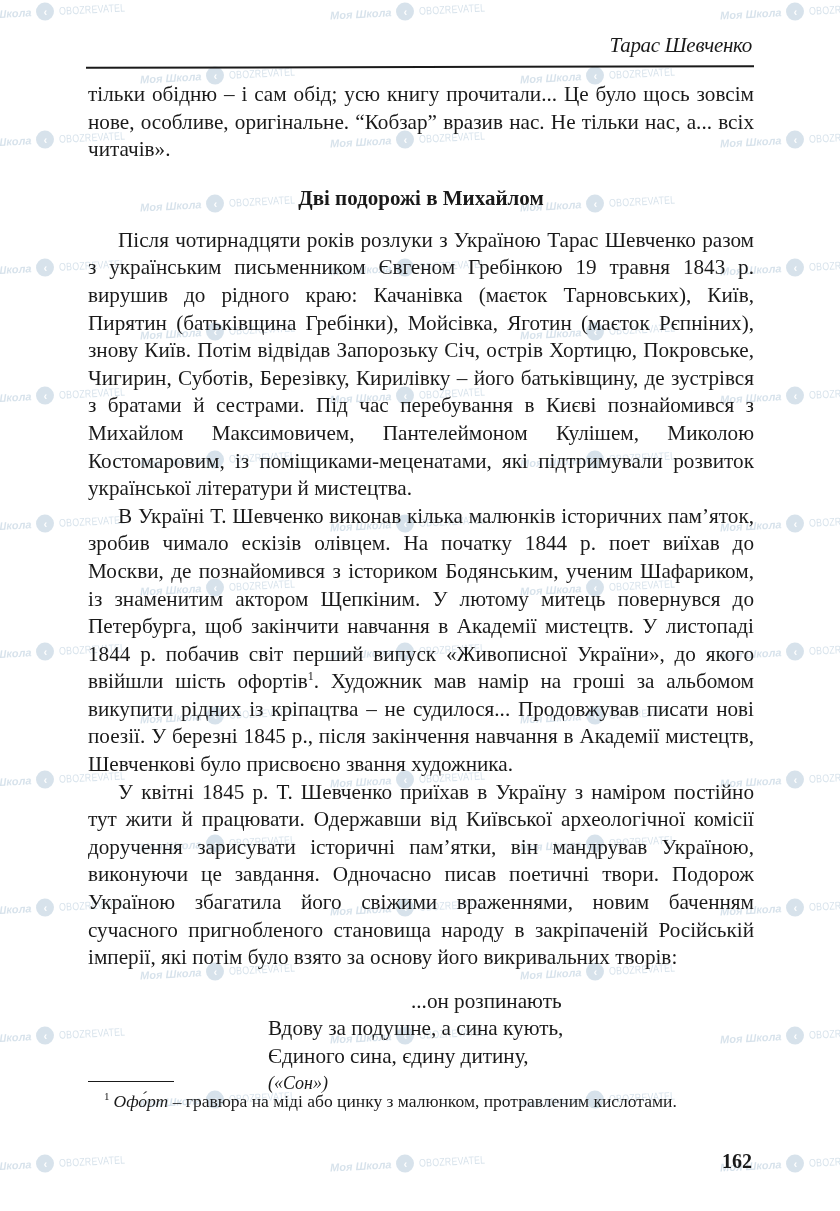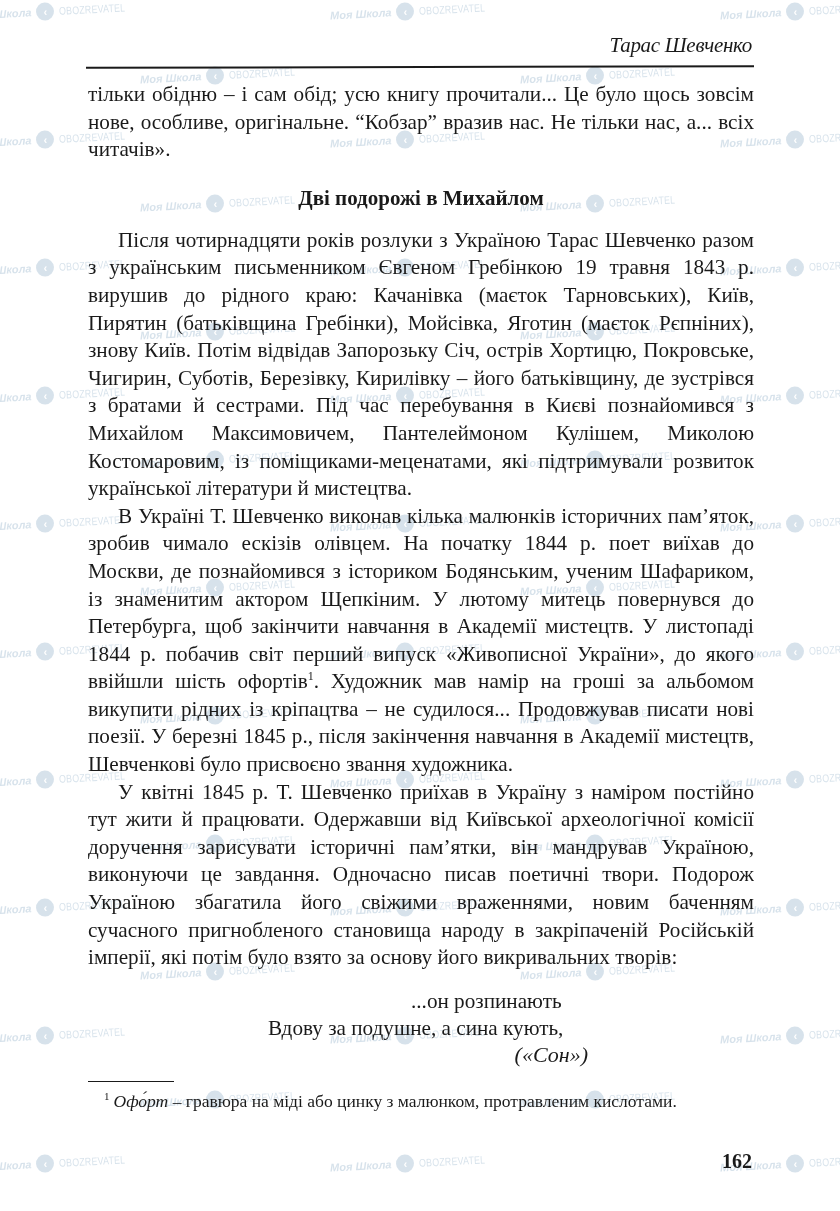--- a/index.html
+++ b/index.html
@@ -37,21 +37,21 @@
   .body-text p { margin: 0; text-indent: 30px; hyphens: manual; }
   .body-text p.noindent { text-indent: 0; }
   .section-title {
     text-align: center; font-weight: bold; font-size: 21px;
     margin: 19px 0 14px; line-height: 30px;
   }
   sup { font-size: 12px; line-height: 0; vertical-align: super; }
   .poem { margin: 16px 0 12px 180px; line-height: 27.6px; text-align: left; }
   .poem .line { display: block; }
   .poem .line.first { padding-left: 143px; }
-  .poem .source { display: block; text-align: right; font-style: italic; font-size: 22px; margin-right: 166px; line-height: 24px; }
+  .poem .source { display: block; font-style: italic; font-size: 18px; margin-right: 166px; line-height: 24px; }
   .fn-rule {
     position: absolute; left: 88px; top: 1081px; width: 86px; border-top: 1.2px solid #1a1a1a;
   }
   .footnote {
     position: absolute; left: 72px; width: 666px; top: 1090px;
     font-size: 17.5px; line-height: 23px; text-align: justify;
   }
   .footnote .fnum { font-size: 11px; vertical-align: super; line-height: 0; margin-left: 32px; margin-right: 4px; }
   .footnote em { font-style: italic; }
   .page-number {
@@ -314,20 +314,21 @@
 
     <div class="section-title">Дві подорожі в Михайлом</div>
 
     <p>Після чотирнадцяти років розлуки з Україною Тарас Шевченко разом з українським письменником Євгеном Гребінкою 19 травня 1843 р. вирушив до рідного краю: Качанівка (маєток Тарновських), Київ, Пирятин (батьківщина Гребінки), Мойсівка, Яготин (маєток Рєпніних), знову Київ. Потім відвідав Запорозьку Січ, острів Хортицю, Покровське, Чигирин, Суботів, Березівку, Кирилівку – його батьківщину, де зустрівся з братами й сестрами. Під час перебування в Києві познайомився з Михайлом Максимовичем, Пантелеймоном Кулішем, Миколою Костомаровим, із поміщиками-меценатами, які підтримували розвиток української літератури й мистецтва.</p>
     <p><span>В Україні Т. Шевченко виконав кілька малюнків історичних пам’яток, зробив чимало ескізів олівцем. На початку 1844 р. поет виїхав до Москви, де познайомився з істориком Бодянським, ученим Шафариком, із знаменитим актором Щепкіним. У лютому митець повернувся до Петербурга, щоб закінчити навчання в Академії мистецтв. У листопаді 1844 р. побачив світ перший випуск «Живописної України», до якого ввійшли шість офортів</span><sup>1</sup><span>.</span> <span>Художник мав намір на гроші за альбомом викупити рідних із кріпацтва – не судилося... Продовжував писати нові поезії. У березні 1845 р., після закінчення навчання в Академії мистецтв, Шевченкові було присвоєно звання художника.</span></p>
     <p>У квітні 1845 р. Т. Шевченко приїхав в Україну з наміром постійно тут жити й працювати. Одержавши від Київської археологічної комісії доручення зарисувати історичні пам’ятки, він мандрував Україною, виконуючи це завдання. Одночасно писав поетичні твори. Подорож Україною збагатила його свіжими враженнями, новим баченням сучасного пригнобленого становища народу в закріпаченій Російській імперії, які потім було взято за основу його викривальних творів:</p>
 
     <div class="poem">
       <span class="line first">...он розпинають</span>
       <span class="line">Вдову за подушне, а сина кують,</span>
+      <span class="line">Єдиного сина, єдину дитину,</span>
       <span class="source">(«Сон»)</span>
     </div>
   </div>
 
   <div class="fn-rule"></div>
   <div class="footnote">
     <span class="fnum">1</span><em>Офо́рт</em><span> – гравюра на міді або цинку з малюнком, протравленим кислотами.</span>
   </div>
 
   <div class="page-number">162</div>

